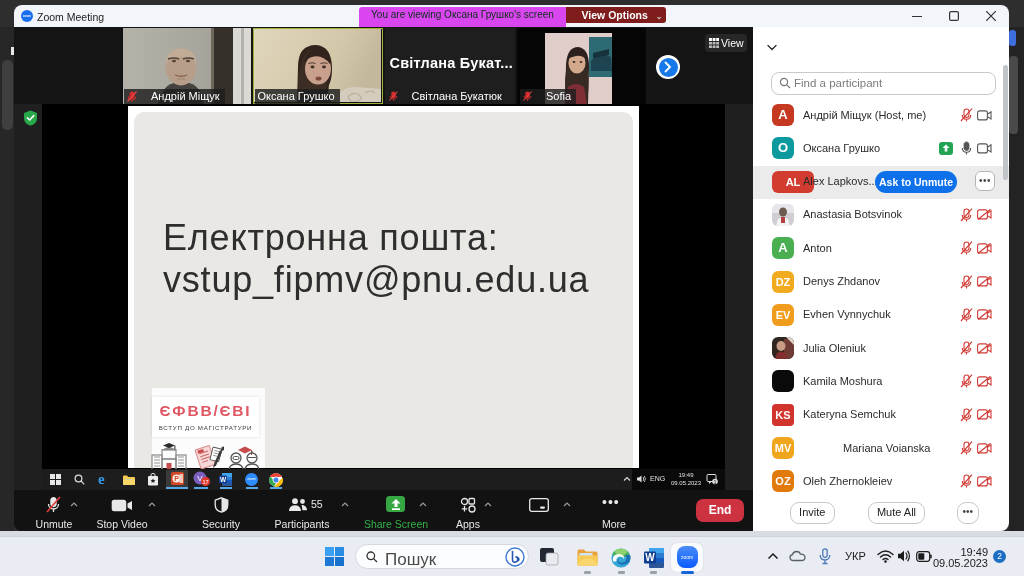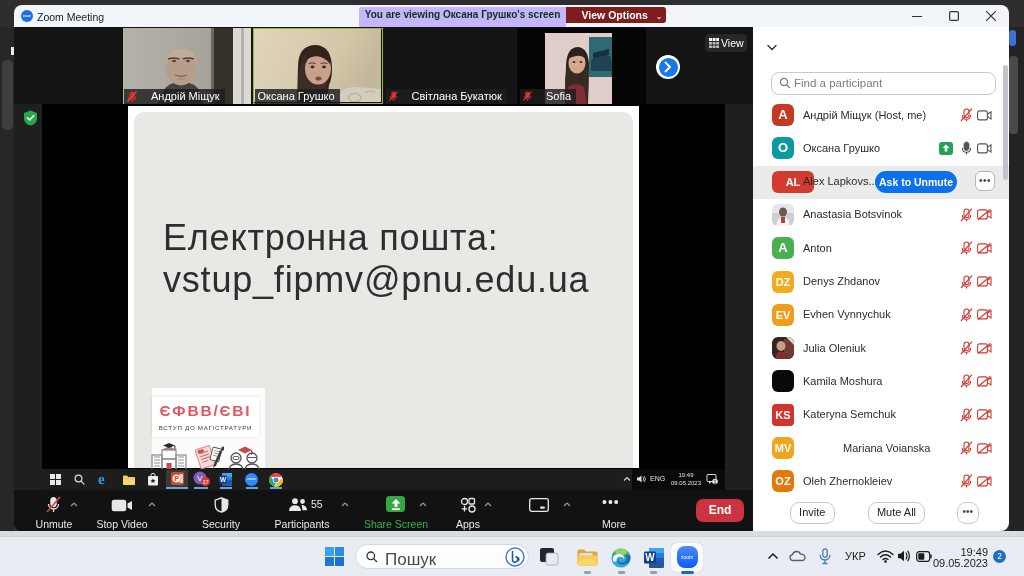--- a/index.html
+++ b/index.html
@@ -23,21 +23,21 @@
 
   <div class="abs" style="left:0;top:531px;width:1024px;height:5px;background:#d7dbe2;"></div>
   <div class="abs" style="left:0;top:522px;width:14px;height:14px;background:#0369a1;color:#ddd;font-size:8px;padding-left:2px;margin-top:20px;">Ст</div>
 
   <div class="abs" id="zwin" style="left:14px;top:5px;width:995px;height:526px;background:#161616;border-radius:8px;overflow:hidden;">
 
     <div class="abs" style="left:0;top:0;width:995px;height:22px;background:#f2f5f9;"></div>
     <div class="abs" style="left:7px;top:4.5px;width:12px;height:12px;border-radius:50%;background:#1a6eee;color:#fff;font-size:3px;text-align:center;line-height:12px;font-weight:bold;">zoom</div>
     <div class="abs" style="left:23px;top:5.5px;font-size:10.5px;color:#1b1b1b;">Zoom Meeting</div>
 
-    <div class="abs" style="left:345px;top:1.5px;width:207px;height:24px;background:#c4b5fd;border-radius:3px 0 0 3px;color:#0c3018;font-weight:bold;font-size:10px;text-align:center;line-height:16px;">You are viewing Оксана Грушко's screen</div>
+    <div class="abs" style="left:345px;top:1.5px;width:207px;height:24px;background:#d946ef;border-radius:3px 0 0 3px;color:#0c3018;font-weight:normal;font-size:10px;text-align:center;line-height:16px;">You are viewing Оксана Грушко's screen</div>
     <div class="abs" style="left:552px;top:2px;width:100px;height:16px;background:#7f1d1d;border-radius:0 3px 3px 0;color:#fff;font-weight:bold;font-size:10.5px;line-height:16px;text-align:center;"><span style="margin-left:12px;">View Options</span><span style="margin-left:8px;font-size:8px;color:#ccc;">⌄</span></div>
 
     <svg class="abs" style="left:898px;top:6px;" width="10" height="10">
         <line x1="0" y1="5.5" x2="10" y2="5.5" stroke="#333" stroke-width="1.2"></line>
       </svg>
     <svg class="abs" style="left:935px;top:6px;" width="10" height="10">
         <rect x="0.6" y="0.6" width="8.8" height="8.8" rx="1.5" fill="none" stroke="#333" stroke-width="1.2"></rect>
       </svg>
     <svg class="abs" style="left:972px;top:6px;" width="10" height="10">
         <path d="M0 0 L10 10 M10 0 L0 10" stroke="#333" stroke-width="1.2"></path>
@@ -99,20 +99,23 @@
         <ellipse cx="71" cy="38" rx="2" ry="1.4" fill="#3f3128"></ellipse>
         <path d="M55.5 34.5 Q59 33 62.5 34.5 M67.5 34.5 Q71 33 74.5 34.5" stroke="#503d2e" stroke-width="1" fill="none"></path>
         <ellipse cx="65.5" cy="49.5" rx="3" ry="2" fill="#7e4c3c"></ellipse>
         <path d="M46 73 L49 66 Q57 59 66 60 Q74 61 77 67 L78 73 Z" fill="#303036"></path>
       </svg>
     </div>
     <div class="abs lbl" style="left:240.5px;top:84px;">
       <span>Оксана Грушко</span>
     </div>
 
+    <div class="abs" style="left:370.5px;top:23px;width:130px;height:76px;background:#1e1e1e;">
+      <div class="abs" style="left:5px;top:27px;width:124px;color:#fff;font-size:14.5px;font-weight:bold;letter-spacing:0.2px;white-space:nowrap;overflow:hidden;">Світлана  Букат...</div>
+    </div>
     <div class="abs lbl" style="left:371.5px;top:84px;">
       <svg width="9" height="10" viewBox="0 0 10 11">
           <path d="M5 0.5 C6.5 0.5 7.5 1.5 7.5 3 V5.5 C7.5 7 6.5 8 5 8 C3.5 8 2.5 7 2.5 5.5 V3 C2.5 1.5 3.5 0.5 5 0.5 Z" fill="#d02c2c"></path>
           <path d="M1.3 5.5 C1.3 7.5 3 9 5 9 C7 9 8.7 7.5 8.7 5.5 M5 9 V10.8" stroke="#d02c2c" stroke-width="1.1" fill="none"></path>
           <line x1="0.5" y1="10.5" x2="9.5" y2="0.5" stroke="#e44" stroke-width="1.2"></line>
         </svg>
       <span>Світлана Букатюк</span>
     </div>
 
     <div class="abs" style="left:502.5px;top:23px;width:129px;height:76px;background:#050505;"></div>

